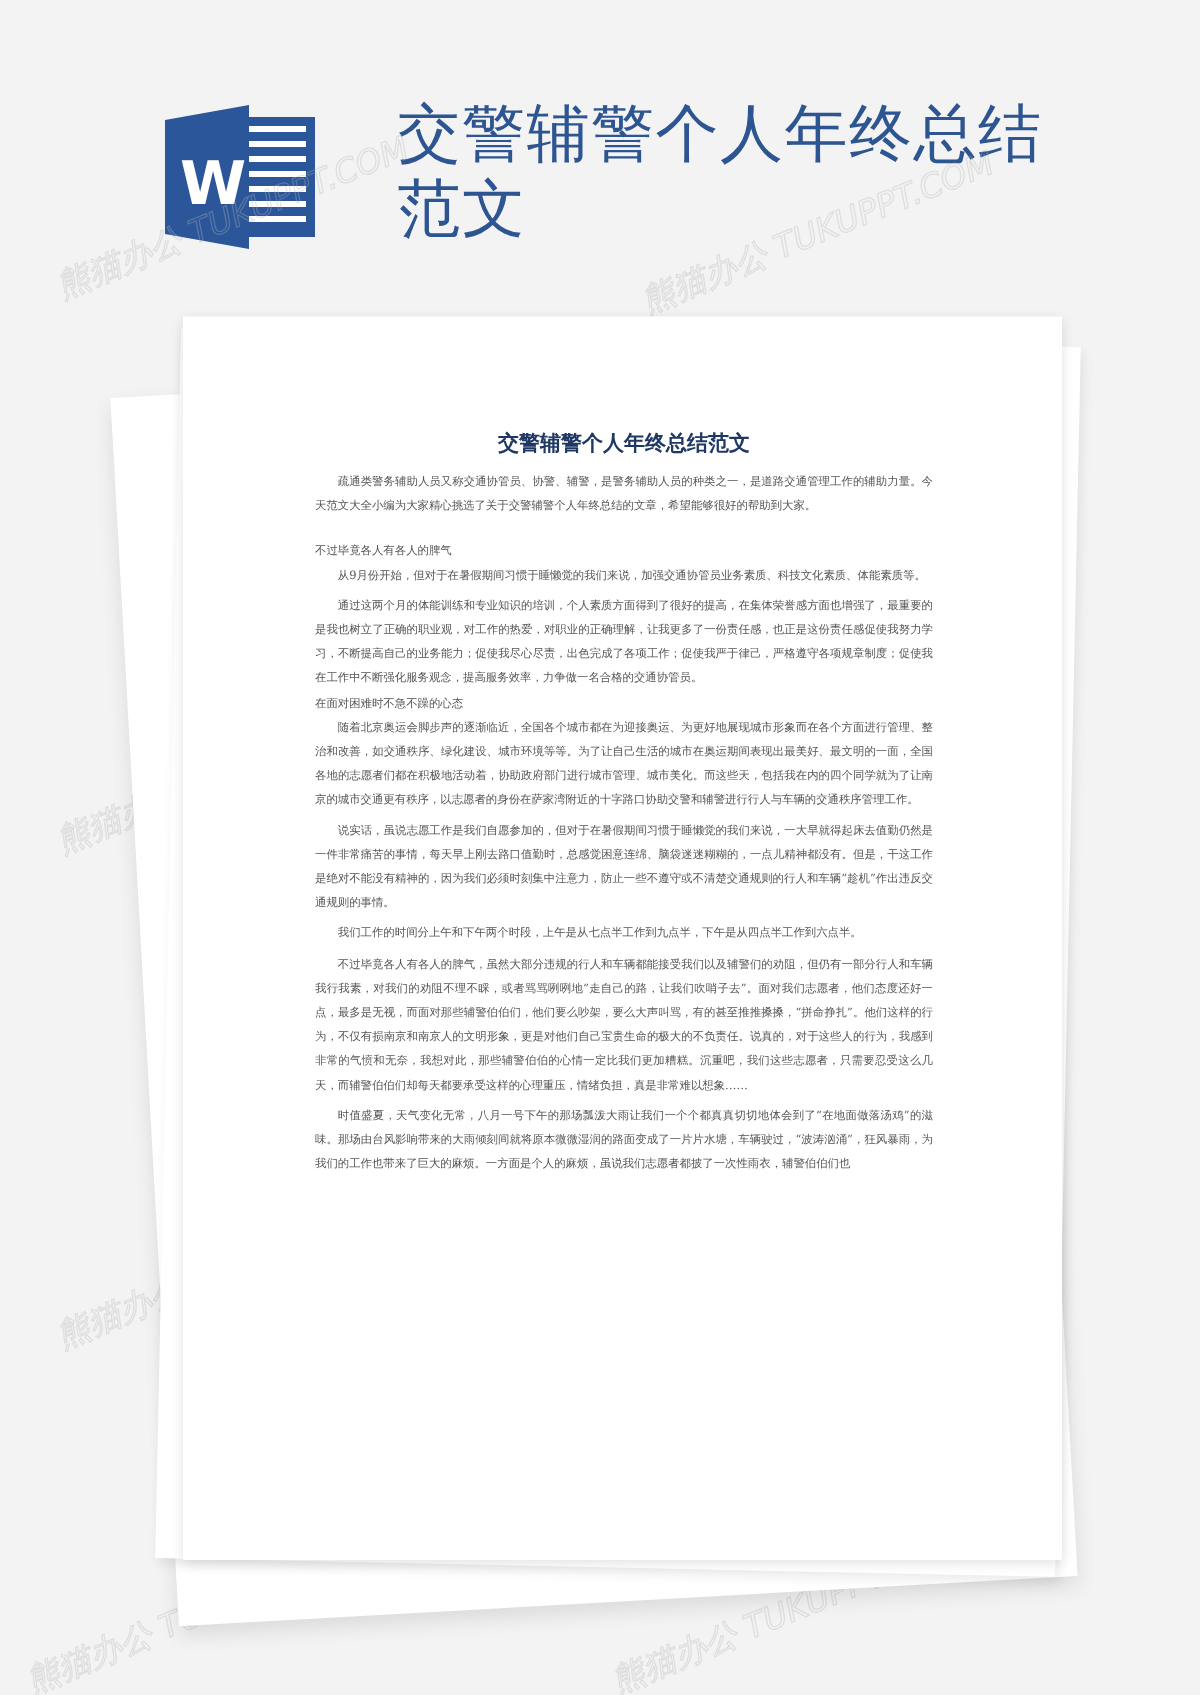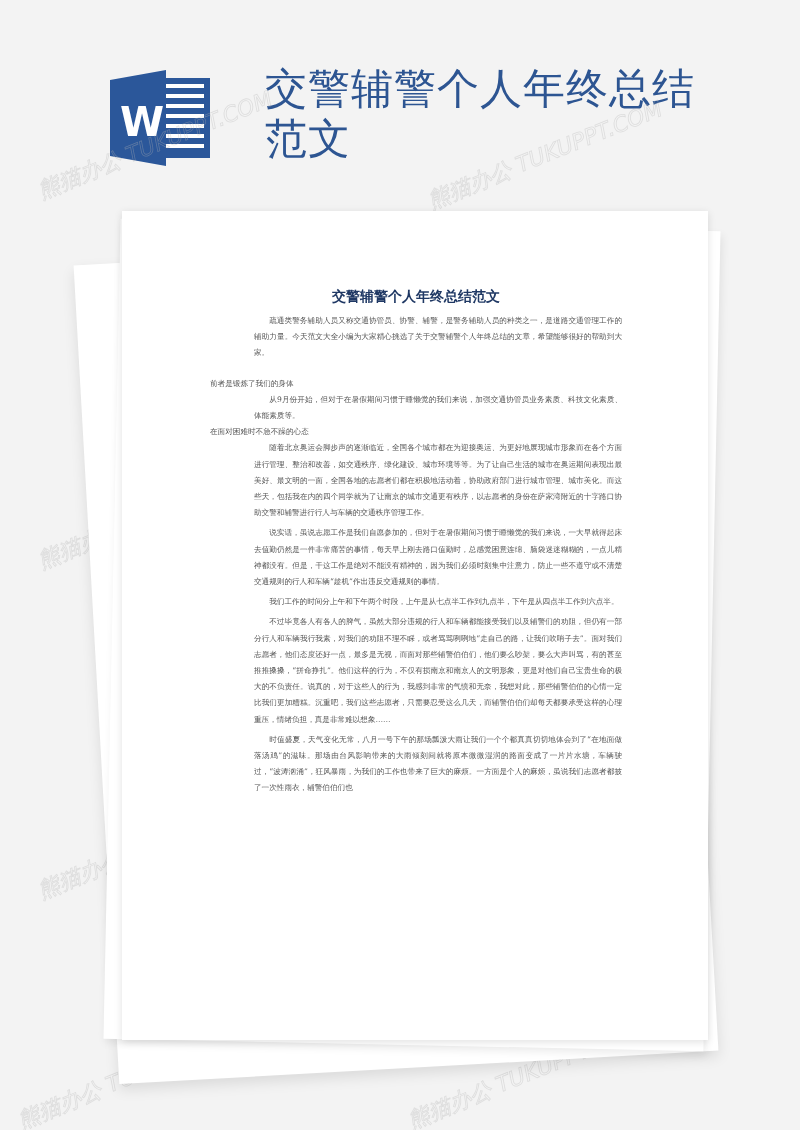--- a/index.html
+++ b/index.html
@@ -33,21 +33,21 @@
   }
   .doc { position:absolute; left:88px; top:76px; width:412px; }
   .doc-title {
     text-align:center; font-weight:bold; color:#1f3864;
     font-size:14px; line-height:18px; margin-bottom:8px;
   }
   .doc p {
     margin:0; font-family:"DejaVu Serif", serif;
     font-size:7.6px; line-height:16.2px; color:#555; text-align:justify;
   }
-  .doc p.indent { text-indent:2em;margin-left:44px; }
+  .doc p.indent { text-indent:2em; }
   .doc p.heading { margin-top:14px; }
   .doc p.gap { margin-top:4px; }
   
   .wm {
     position:absolute; font-family:"DejaVu Sans", sans-serif; font-style:italic;
     font-size:22px; color:rgba(255,255,255,0.0);
     -webkit-text-stroke:0.8px rgba(180,180,180,0.35);
     transform:rotate(-22deg); white-space:nowrap; pointer-events:none;
   }
 </style>
@@ -80,22 +80,23 @@
 <div class="wm" style="left:430px;top:840px;">熊猫办公 TUKUPPT.COM</div>
 <div class="wm" style="left:10px;top:1060px;">熊猫办公 TUKUPPT.COM</div>
 <div class="wm" style="left:400px;top:1060px;">熊猫办公 TUKUPPT.COM</div>
 
 <div class="sheet back2"></div>
 <div class="sheet back1"></div>
 <div class="sheet front">
   <div class="doc">
     <div class="doc-title">交警辅警个人年终总结范文</div>
     <p class="indent">疏通类警务辅助人员又称交通协管员、协警、辅警，是警务辅助人员的种类之一，是道路交通管理工作的辅助力量。今天范文大全小编为大家精心挑选了关于交警辅警个人年终总结的文章，希望能够很好的帮助到大家。</p>
-    <p class="heading">前者是锻炼了我们的身体</p>
+    <p class="heading">不过毕竟各人有各人的脾气</p>
     <p class="indent">从9月份开始，但对于在暑假期间习惯于睡懒觉的我们来说，加强交通协管员业务素质、科技文化素质、体能素质等。</p>
+    <p class="indent gap">通过这两个月的体能训练和专业知识的培训，个人素质方面得到了很好的提高，在集体荣誉感方面也增强了，最重要的是我也树立了正确的职业观，对工作的热爱，对职业的正确理解，让我更多了一份责任感，也正是这份责任感促使我努力学习，不断提高自己的业务能力；促使我尽心尽责，出色完成了各项工作；促使我严于律己，严格遵守各项规章制度；促使我在工作中不断强化服务观念，提高服务效率，力争做一名合格的交通协管员。</p>
     <p>在面对困难时不急不躁的心态</p>
     <p class="indent">随着北京奥运会脚步声的逐渐临近，全国各个城市都在为迎接奥运、为更好地展现城市形象而在各个方面进行管理、整治和改善，如交通秩序、绿化建设、城市环境等等。为了让自己生活的城市在奥运期间表现出最美好、最文明的一面，全国各地的志愿者们都在积极地活动着，协助政府部门进行城市管理、城市美化。而这些天，包括我在内的四个同学就为了让南京的城市交通更有秩序，以志愿者的身份在萨家湾附近的十字路口协助交警和辅警进行行人与车辆的交通秩序管理工作。</p>
     <p class="indent gap">说实话，虽说志愿工作是我们自愿参加的，但对于在暑假期间习惯于睡懒觉的我们来说，一大早就得起床去值勤仍然是一件非常痛苦的事情，每天早上刚去路口值勤时，总感觉困意连绵、脑袋迷迷糊糊的，一点儿精神都没有。但是，干这工作是绝对不能没有精神的，因为我们必须时刻集中注意力，防止一些不遵守或不清楚交通规则的行人和车辆“趁机”作出违反交通规则的事情。</p>
     <p class="indent gap">我们工作的时间分上午和下午两个时段，上午是从七点半工作到九点半，下午是从四点半工作到六点半。</p>
     <p class="indent gap">不过毕竟各人有各人的脾气，虽然大部分违规的行人和车辆都能接受我们以及辅警们的劝阻，但仍有一部分行人和车辆我行我素，对我们的劝阻不理不睬，或者骂骂咧咧地“走自己的路，让我们吹哨子去”。面对我们志愿者，他们态度还好一点，最多是无视，而面对那些辅警伯伯们，他们要么吵架，要么大声叫骂，有的甚至推推搡搡，“拼命挣扎”。他们这样的行为，不仅有损南京和南京人的文明形象，更是对他们自己宝贵生命的极大的不负责任。说真的，对于这些人的行为，我感到非常的气愤和无奈，我想对此，那些辅警伯伯的心情一定比我们更加糟糕。沉重吧，我们这些志愿者，只需要忍受这么几天，而辅警伯伯们却每天都要承受这样的心理重压，情绪负担，真是非常难以想象……</p>
     <p class="indent gap">时值盛夏，天气变化无常，八月一号下午的那场瓢泼大雨让我们一个个都真真切切地体会到了“在地面做落汤鸡”的滋味。那场由台风影响带来的大雨倾刻间就将原本微微湿润的路面变成了一片片水塘，车辆驶过，“波涛汹涌”，狂风暴雨，为我们的工作也带来了巨大的麻烦。一方面是个人的麻烦，虽说我们志愿者都披了一次性雨衣，辅警伯伯们也</p>
   </div>
 </div>
 
 </body></html>

